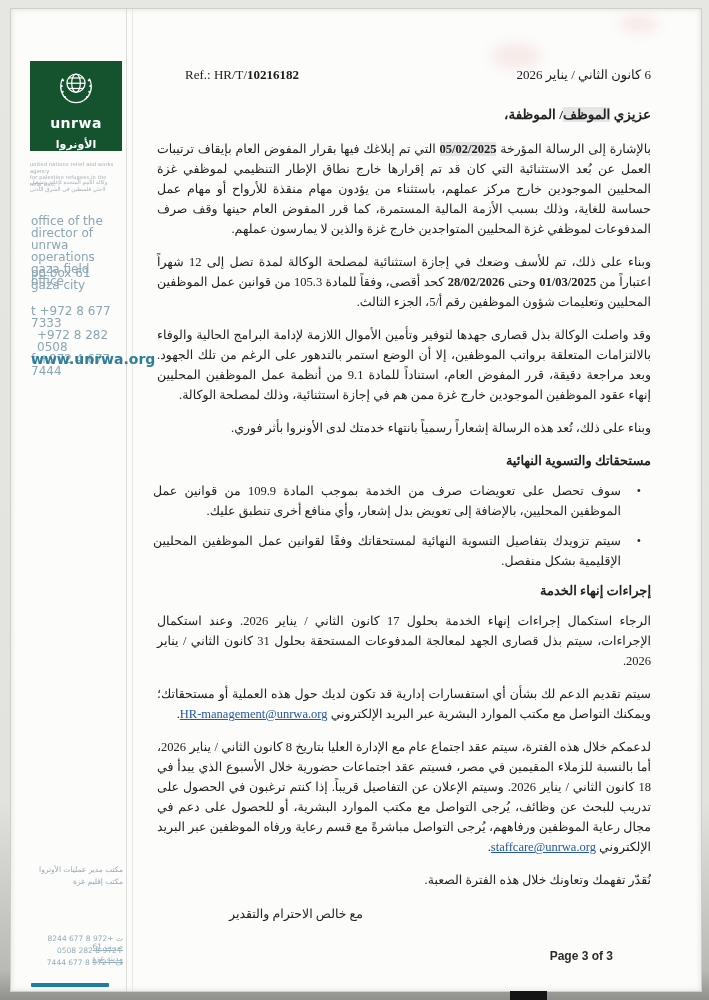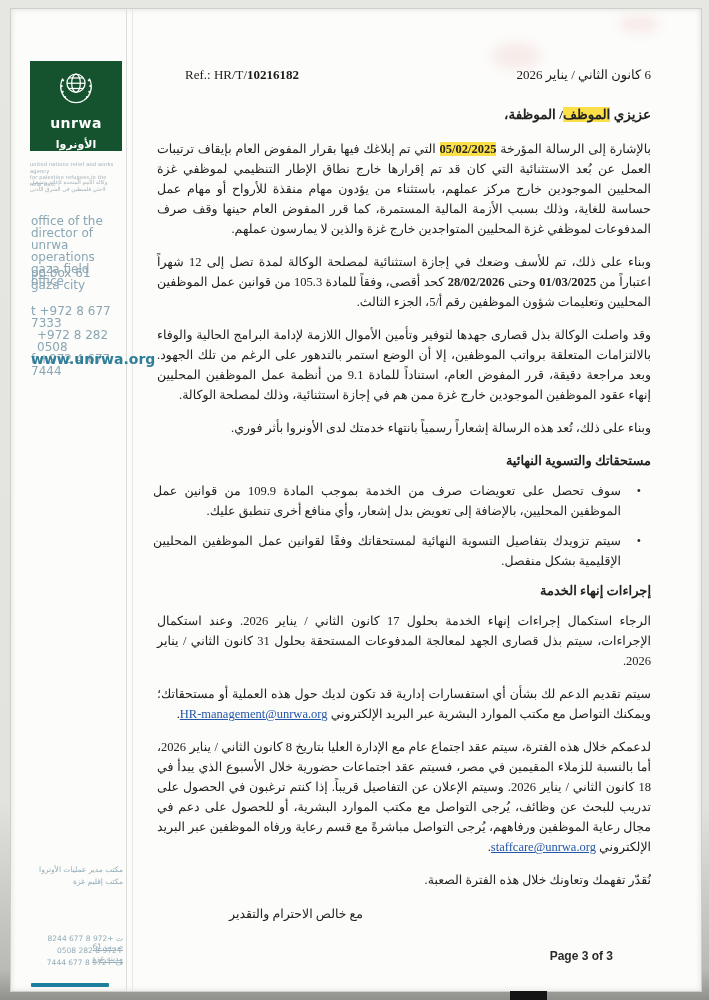--- a/index.html
+++ b/index.html
@@ -49,21 +49,21 @@
   .ref b { font-weight:bold; }
   .date { position:absolute; right:8px; top:58px; font-size:13px; direction:rtl; color:#1c1c1c; }
 
   
   .body-flow {
     position:absolute; left:10px; top:96px; width:498px; height:850px;
     direction:rtl; color:#222; font-size:12.5px; line-height:20px; overflow:hidden;
   }
   .salut { font-weight:bold; font-size:13.5px; margin:0 0 14px 0; text-align:right; }
   .para { margin:0 0 13px 4px; text-align:justify; }
-  .hl { background:#fde047; }
+  .hl { background:#e5e5e5; }
   .bnum { font-weight:bold; }
   .heading { font-weight:bold; margin:2px 0 10px 0; text-align:right; font-size:13px; }
   .bullet { position:relative; padding-right:30px; margin:0 0 10px 0; text-align:justify; }
   .bullet .dot { position:absolute; right:10px; top:0; font-size:12px; }
   a.email { color:#2456a8; text-decoration:underline; }
 
   .closing-wrap { direction:ltr; margin:14px 0 0 0; }
   .closing { width:210px; margin-left:38px; text-align:center; direction:rtl; }
 
   .page-num { position:absolute; right:46px; top:940px; font-size:12px; font-weight:bold; color:#2a2a2a;

